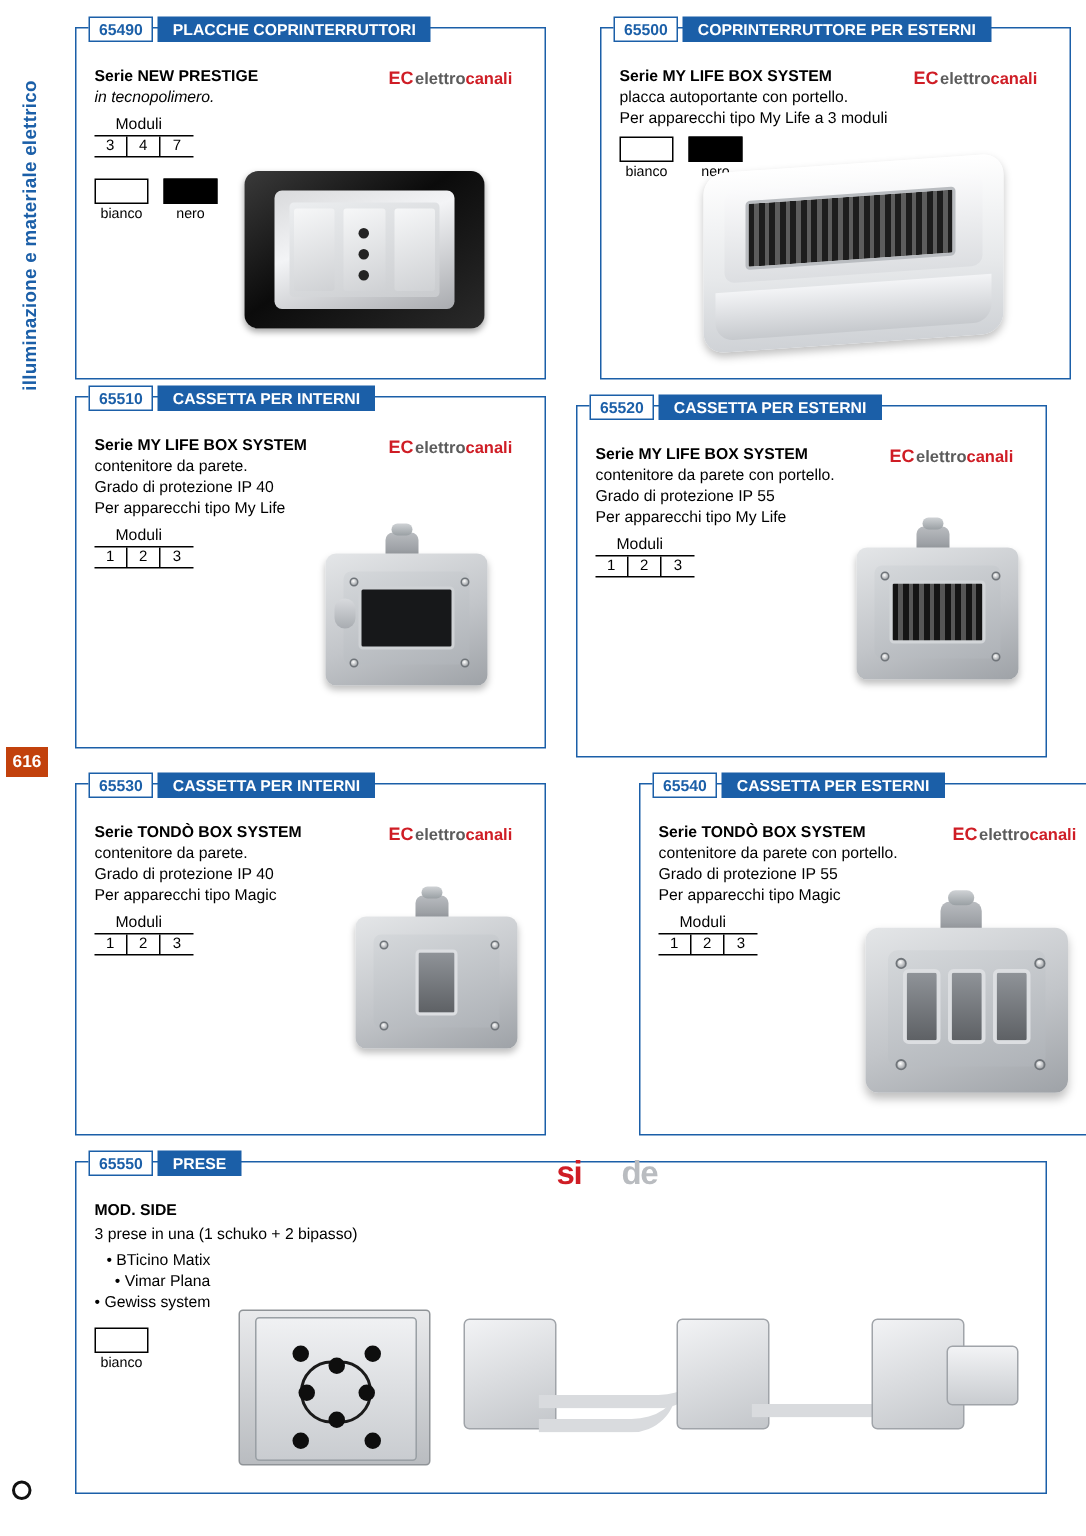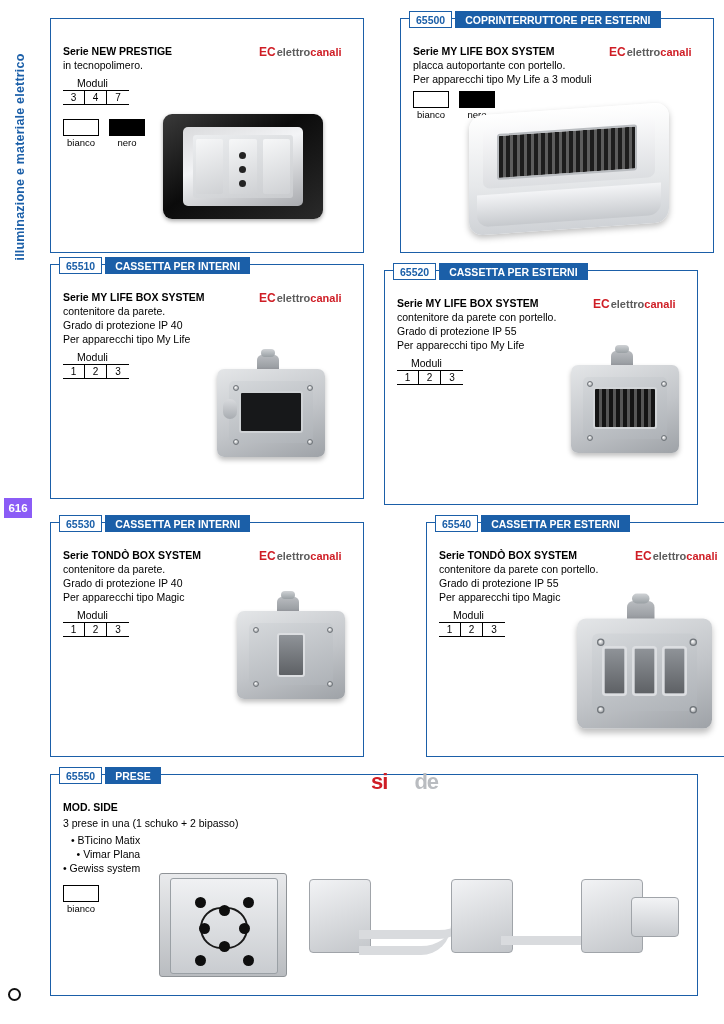--- a/index.html
+++ b/index.html
@@ -31,21 +31,21 @@
     text-align: center;
     font-size: 12.5px;
     font-weight: bold;
     color: #1b5fa8;
     letter-spacing: .2px;
     white-space: nowrap;
   }
   #page-number {
     position: absolute; left: 4px; top: 498px;
     width: 28px; height: 20px;
-    background: #8b5cf6;
+    background: #c2410c;
     color: #fff;
     font-size: 11.5px; font-weight: bold;
     display: flex; align-items: center; justify-content: center;
   }
   #footer-logo {
     position: absolute; left: 8px; top: 985px;
     font-size: 15px; font-weight: bold; color: #111;
   }
   #footer-logo .ring {
     display:inline-block;
@@ -299,25 +299,29 @@
 
 <div id="sidebar">
   <div class="band">
     <div class="vtext">illuminazione e materiale elettrico</div>
   </div>
   <div id="page-number">616</div>
   <div id="footer-logo"><span class="ring"></span></div>
 </div>
 
 <div class="panel" style="left:50px; top:18px; width:314px; height:235px;">
+  <div class="hdr">
+    <div class="code">65490</div>
+    <div class="title">PLACCHE COPRINTERRUTTORI</div>
+  </div>
   <div class="brand" style="left:208px; top:26px;">
     <span class="ecbox">E<span style="color:#cf1d25">C</span></span><span class="g1">elettro</span><span class="g2">canali</span>
   </div>
   <div class="ptext" style="left:12px; top:26px;"><b>Serie NEW PRESTIGE</b></div>
-  <div class="ptext" style="left:12px; top:40px;">in tecnopolimero.</div>
+  <div class="ptext" style="left:12px; top:40px;font-style:italic;">in tecnopolimero.</div>
 
   <div class="moduli" style="left:12px; top:58px;">
     <div class="lbl">Moduli</div>
     <div class="row">
       <div class="cell">3</div>
       <div class="cell">4</div>
       <div class="cell">7</div>
     </div>
   </div>
 

